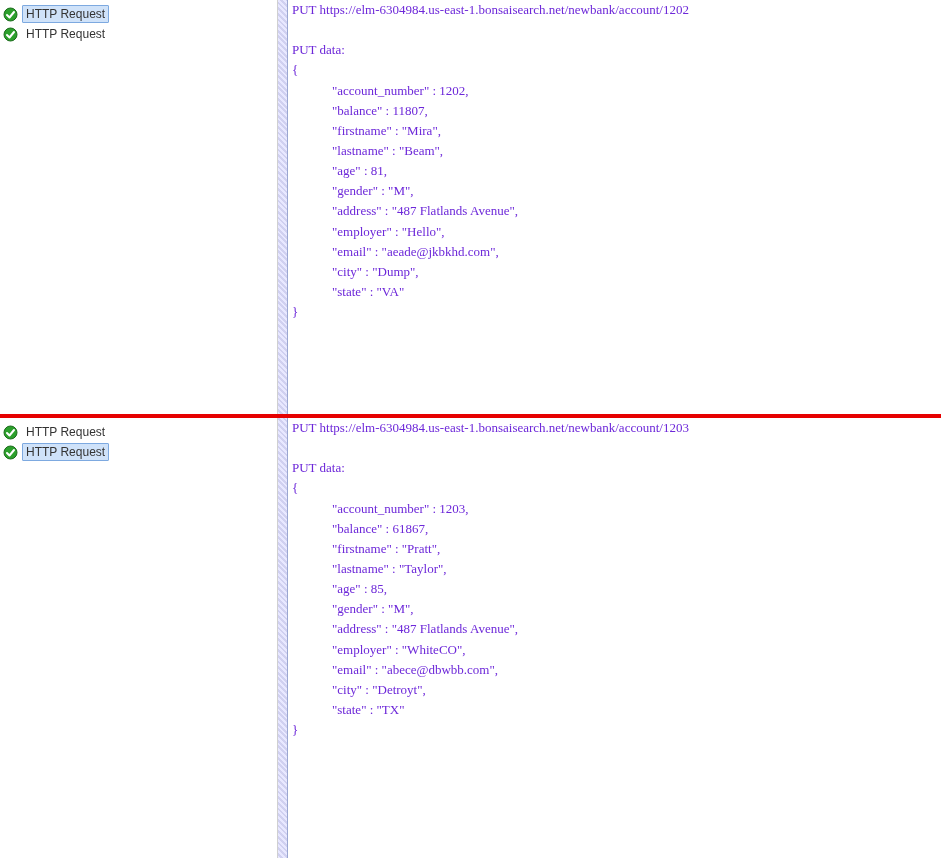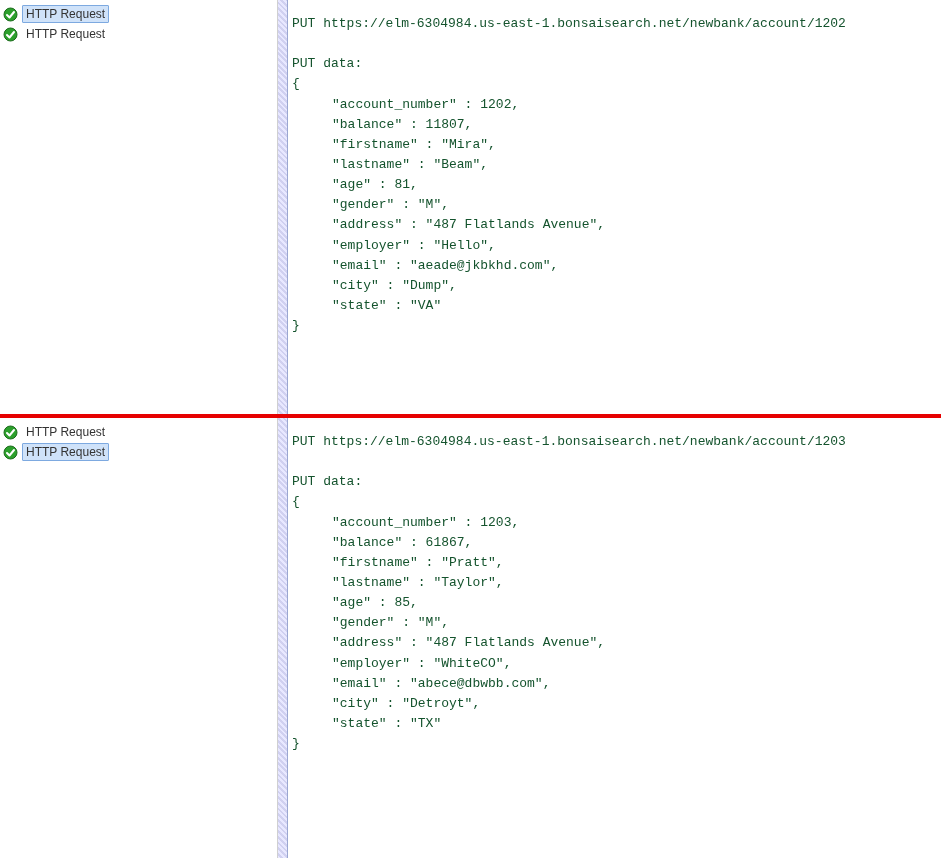--- a/index.html
+++ b/index.html
@@ -61,24 +61,24 @@
       line-height: 14px;
     }
     .tree-label.selected {
       background: #cfe2f9;
       border: 1px solid #7da9e0;
       border-radius: 1px;
     }
     .content-col {
       flex: 1;
       position: relative;
-      padding: 14px 8px 6px 14px;
-      font-family: Liberation Mono, monospace;
+      padding: 0 8px 6px 14px;
+      font-family: Liberation Serif, serif;
       font-size: 13px;
-      color: #14532d;
+      color: #6d28d9;
       line-height: 1.55;
     }
     .content-col .gutter {
       position: absolute;
       left: 0; top: 0; bottom: 0;
       width: 10px;
       background: repeating-linear-gradient(
         45deg,
         #e8e8ff 0, #e8e8ff 2px,
         #d0d0f0 2px, #d0d0f0 4px

